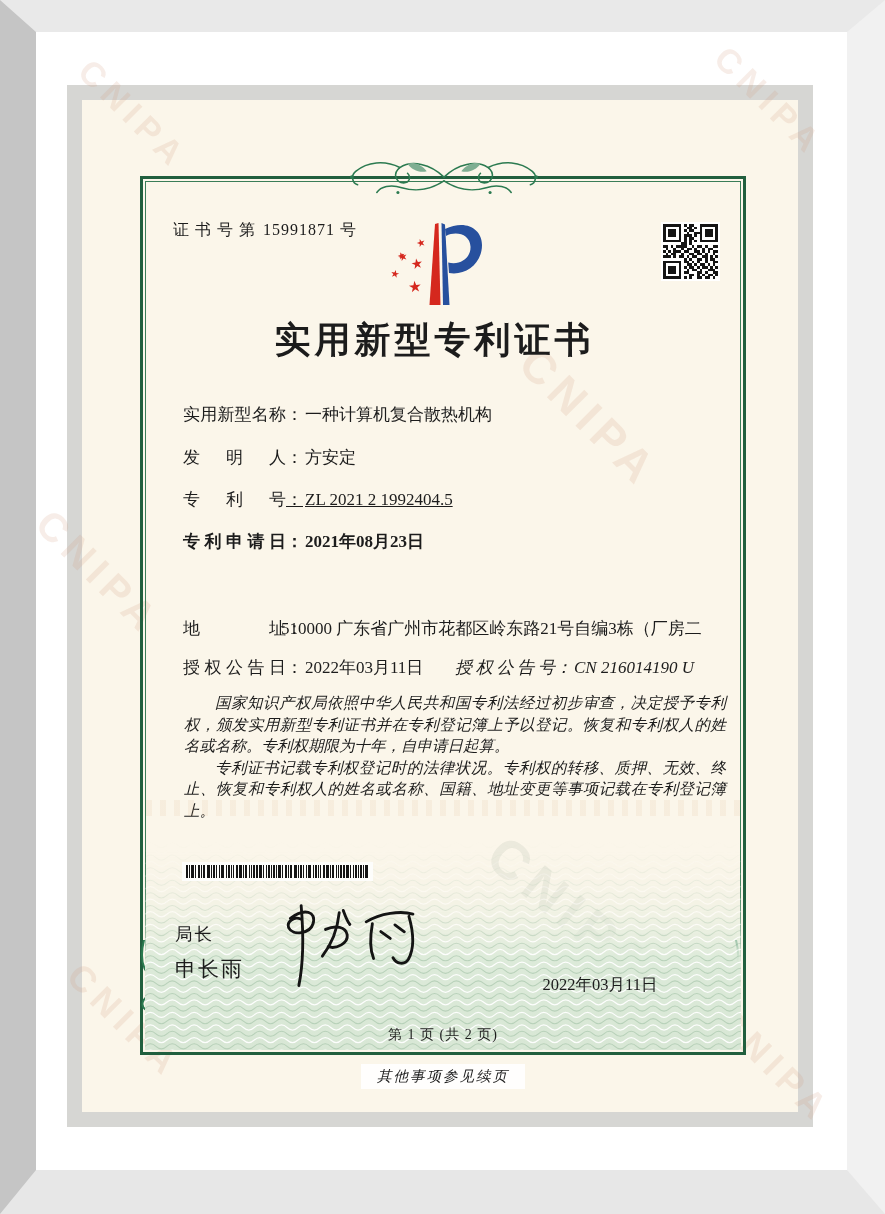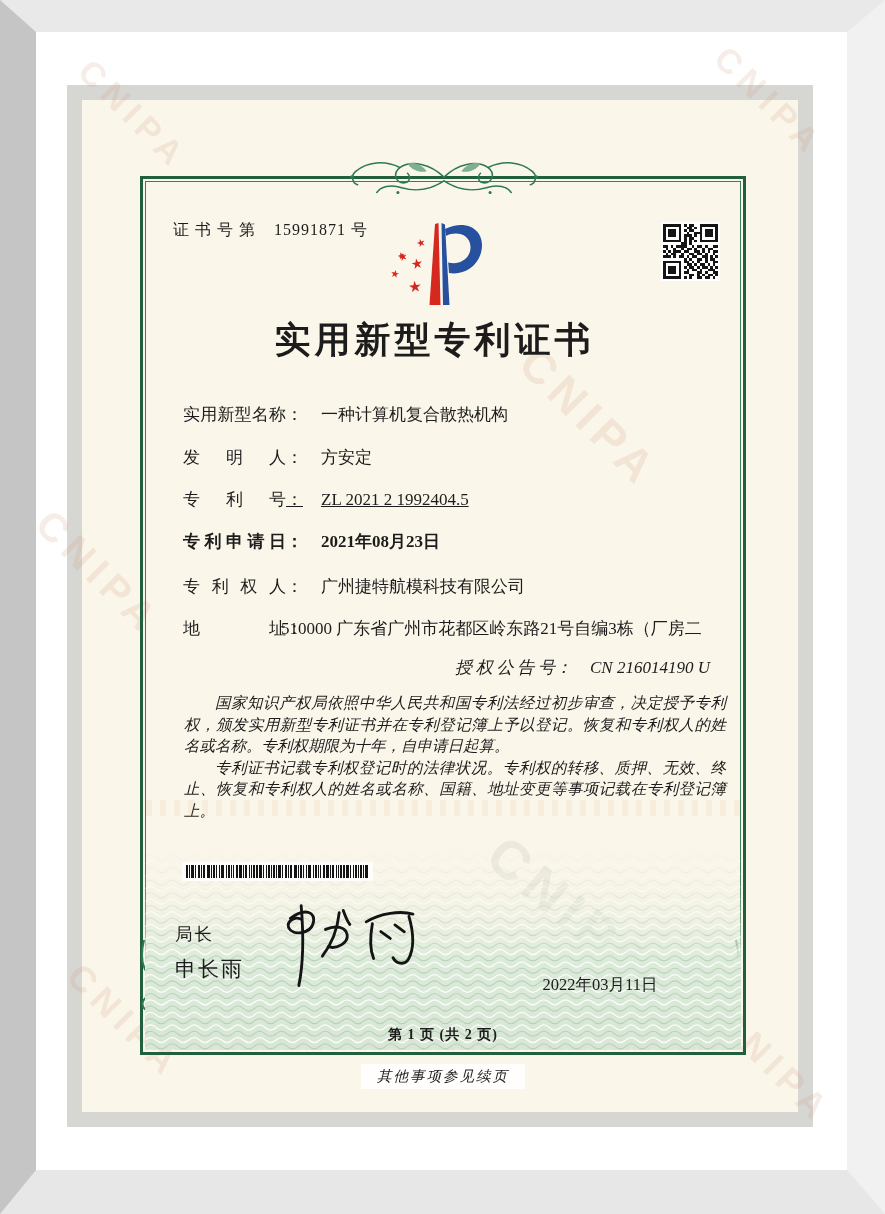--- a/index.html
+++ b/index.html
@@ -21,33 +21,33 @@
       transform:rotate(45deg);white-space:nowrap;pointer-events:none;}
   .wm-gray{color:rgba(115,138,122,0.11);}
 
   
   .green-frame{position:absolute;left:58px;right:52px;top:76px;bottom:57px;
                border:3px solid #215f3e;}
   .green-frame-inner{position:absolute;inset:2px;border:1px solid #3a7d58;}
 
   .cert-no{position:absolute;left:91px;top:120px;font-size:16px;white-space:nowrap;}
   .cert-no .pfx{letter-spacing:6px;}
-  .cert-no .num{letter-spacing:1px;margin-left:13px;}
+  .cert-no .num{letter-spacing:1px;margin-left:2px;}
   .cert-no .sfx{margin-left:5px;}
 
   .logo{position:absolute;left:306px;top:120px;width:100px;height:90px;}
   .qr{position:absolute;left:579px;top:122px;width:55px;height:55px;background:#fff;padding:2px;}
   .qr svg{width:100%;height:100%;display:block;fill:#151515;}
 
   .title{position:absolute;left:41px;right:52px;top:216px;text-align:center;
          font-size:36px;font-weight:bold;letter-spacing:4px;white-space:nowrap;}
 
   .frow{position:absolute;left:101px;font-size:17px;white-space:nowrap;}
   .flabel{display:inline-block;width:103px;text-align:justify;text-align-last:justify;}
-  .fvalue{margin-left:18px;}
+  .fvalue{margin-left:2px;}
   .addr-lines{position:absolute;left:199px;top:517px;font-size:17px;line-height:23px;white-space:nowrap;}
   .grant-right{position:absolute;left:373px;top:556px;font-size:17px;white-space:nowrap;font-style:italic;}
   .grant-right .flabel{width:100px;}
 
   .body-text{position:absolute;left:102px;top:592px;width:542px;
              font-size:15.5px;line-height:21.6px;text-align:justify;
              font-style:italic;}
   .body-text p{margin:0;text-indent:2em;}
 
   .ornament-band{position:absolute;left:64px;right:58px;top:700px;height:16px;
@@ -62,21 +62,21 @@
   .barcode{position:absolute;left:100px;top:762px;background:#fdfdfb;padding:3px 4px;}
   .barcode svg{display:block;}
 
   .director-title{position:absolute;left:93px;top:822px;font-size:17.5px;letter-spacing:2px;}
   .director-name{position:absolute;left:93px;top:855px;font-size:21px;letter-spacing:2px;}
   .signature{position:absolute;left:178px;top:798px;width:175px;height:92px;transform:rotate(-2deg);}
   .issue-date{position:absolute;left:418px;top:874px;width:200px;text-align:center;
               font-size:16.5px;white-space:nowrap;}
 
   .page-no{position:absolute;left:58px;right:52px;top:926px;text-align:center;
-           font-size:14px;letter-spacing:1px;font-weight:bold;}
+           font-size:14px;letter-spacing:1px;}
   .footer-note{position:absolute;left:58px;right:52px;top:964px;text-align:center;}
   .footer-note span{display:inline-block;background:rgba(255,255,255,0.9);
            padding:3px 16px;font-size:14.5px;font-style:italic;letter-spacing:2px;}
 
   .flourish{position:absolute;pointer-events:none;}
   .flourish-top{left:266px;top:53px;width:192px;height:54px;}
   .flourish-br{right:54px;bottom:58px;width:80px;height:114px;}
   .flourish-bl{left:54px;bottom:58px;width:80px;height:114px;transform:scaleX(-1);}
 </style>
 </head>
@@ -402,31 +402,31 @@
           </div>
           <div class="frow" style="top:346px;">
             <span class="flabel">发明人</span><span>：</span><span class="fvalue">方安定</span>
           </div>
           <div class="frow" style="top:388px;text-decoration:underline;">
             <span class="flabel">专利号</span><span>：</span><span class="fvalue">ZL 2021 2 1992404.5</span>
           </div>
           <div class="frow" style="top:430px;font-weight:bold;">
             <span class="flabel">专利申请日</span><span>：</span><span class="fvalue">2021年08月23日</span>
           </div>
-          <div class="frow" style="top:475px;">
-            <span class="flabel">专利权人</span><span>：</span><span class="fvalue">广州捷特航模科技有限公司</span>
-          </div>
 
           <div class="frow" style="top:517px;">
             <span class="flabel">地址</span><span>：</span>
           </div>
           <div class="addr-lines">
             <div>510000 广东省广州市花都区岭东路21号自编3栋（厂房二</div>
           </div>
 
+          <div class="frow" style="top:556px;">
+            <span class="flabel">授权公告日</span><span>：</span><span class="fvalue">2022年03月11日</span>
+          </div>
           <div class="grant-right">
             <span class="flabel">授权公告号</span><span>：</span><span class="fvalue">CN 216014190 U</span>
           </div>
 
           <div class="body-text">
             <p>国家知识产权局依照中华人民共和国专利法经过初步审查，决定授予专利权，颁发实用新型专利证书并在专利登记簿上予以登记。恢复和专利权人的姓名或名称。专利权期限为十年，自申请日起算。</p>
             <p>专利证书记载专利权登记时的法律状况。专利权的转移、质押、无效、终止、恢复和专利权人的姓名或名称、国籍、地址变更等事项记载在专利登记簿上。</p>
           </div>
 
           <div class="ornament-band"></div>

